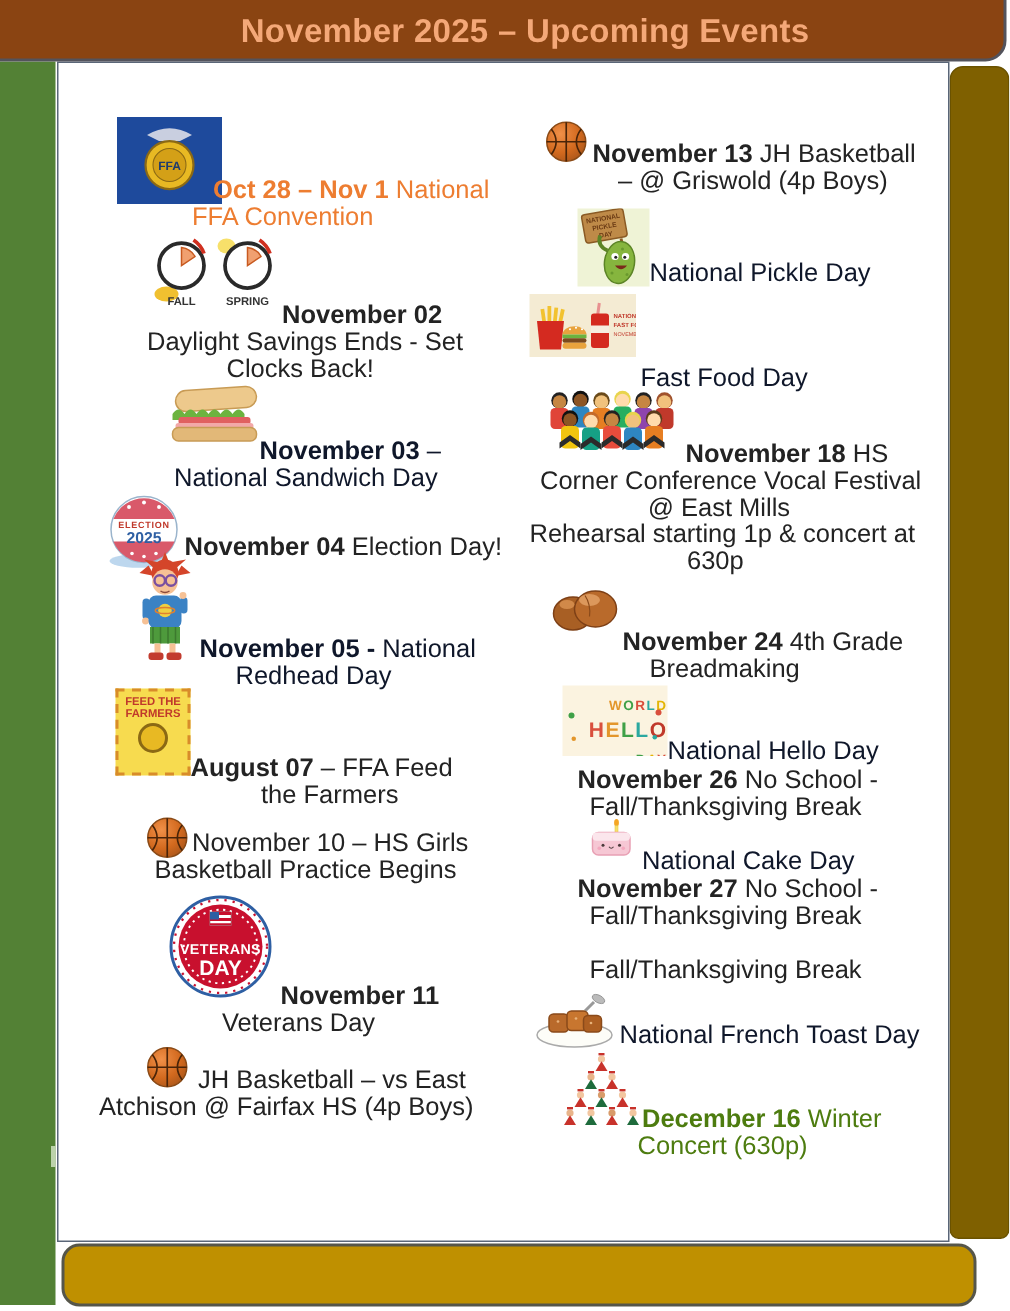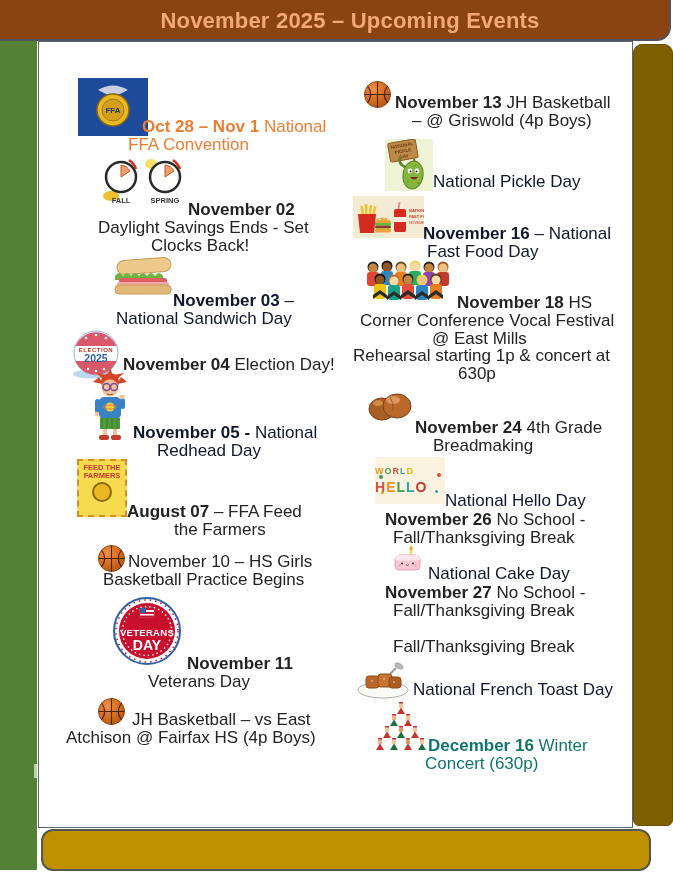--- a/index.html
+++ b/index.html
@@ -15,27 +15,27 @@
   #page{position:absolute;left:38px;top:41px;width:595px;height:787px;background:#fff;
         border:1px solid #5A6678;box-sizing:border-box;z-index:2}
   #gold-bar{position:absolute;left:41px;top:829px;width:610px;height:42px;background:#BF9000;
             border:2px solid #56564A;border-radius:12px;box-sizing:border-box;z-index:3}
   #content{position:absolute;left:0;top:0;width:673px;height:816px;z-index:5}
   .icon{position:absolute}
   .ln{position:absolute;font-size:17px;line-height:18px;white-space:nowrap;color:#232323}
   .b{font-weight:700}
   .olive{color:#0f172a}
   .orange{color:#ED7D31}
-  .red{color:#0f766e}
+  .red{color:#4d7c0f}
   
   .stamp{background:#F7DB4F;border:2px dashed #D88C2A;box-sizing:border-box;text-align:center;padding-top:3px}
   .stamp .s1{font-size:7.5px;font-weight:700;color:#C0392B;line-height:8px}
   .stamp .emb{width:16px;height:16px;border-radius:50%;background:#E8B923;border:2px solid #8B6914;margin:2px auto 0}
   
-  .hello{background:#FBF3E0;text-align:left;box-sizing:border-box;padding-top:3px;overflow:hidden}
+  .hello{background:#FBF3E0;text-align:right;box-sizing:border-box;padding-top:3px;overflow:hidden}
   .hello .r1 span{font-size:9px;font-weight:700;letter-spacing:1px}
   .hello .r2 span{font-size:14px;font-weight:700;letter-spacing:1px;line-height:14px}
   .hello .r3 span{font-size:9px;font-weight:700;letter-spacing:1px}
   .dot{position:absolute;border-radius:50%}
   
   .imgbg-cream{background:#F4EBD3}
   .imgbg-pickle{background:#EFF3D6}
 </style>
 </head>
 <body>
@@ -226,21 +226,20 @@
         <rect x="22" y="29.5" width="16" height="3" rx="1.5" fill="#7A4A1E"></rect>
         <rect x="22" y="32.5" width="16" height="4" rx="2" fill="#E8A33D"></rect>
         <rect x="45" y="6" width="2" height="9" fill="#E89090" transform="rotate(8 46 10)"></rect>
         <rect x="41" y="13" width="12" height="23" rx="2" fill="#D42A20"></rect>
         <rect x="41" y="21" width="12" height="5" fill="#F6EDE0"></rect>
         <text x="56" y="16" font-size="4" font-weight="bold" fill="#C0392B">NATIONAL</text>
         <text x="56" y="22" font-size="4" font-weight="bold" fill="#C0392B">FAST FOOD DAY</text>
         <text x="56" y="28" font-size="3.6" fill="#C0392B">NOVEMBER 16</text>
       </svg>
     </div>
-    <div class="ln olive" style="left:423px;top:225px"><span class="b">November 16</span><span> – National</span></div>
     <div class="ln olive" style="left:427px;top:243px">Fast Food Day</div>
 
     <svg class="icon" style="left:361px;top:259px" width="94" height="47">
       <g>
           <circle cx="12" cy="8" r="5.5" fill="#222"></circle>
           <circle cx="12" cy="9" r="4.5" fill="#C68642"></circle>
           <rect x="6" y="13" width="12" height="14" rx="3" fill="#E04438"></rect>
         </g>
       <g>
           <circle cx="26" cy="7" r="5.5" fill="#111"></circle>

